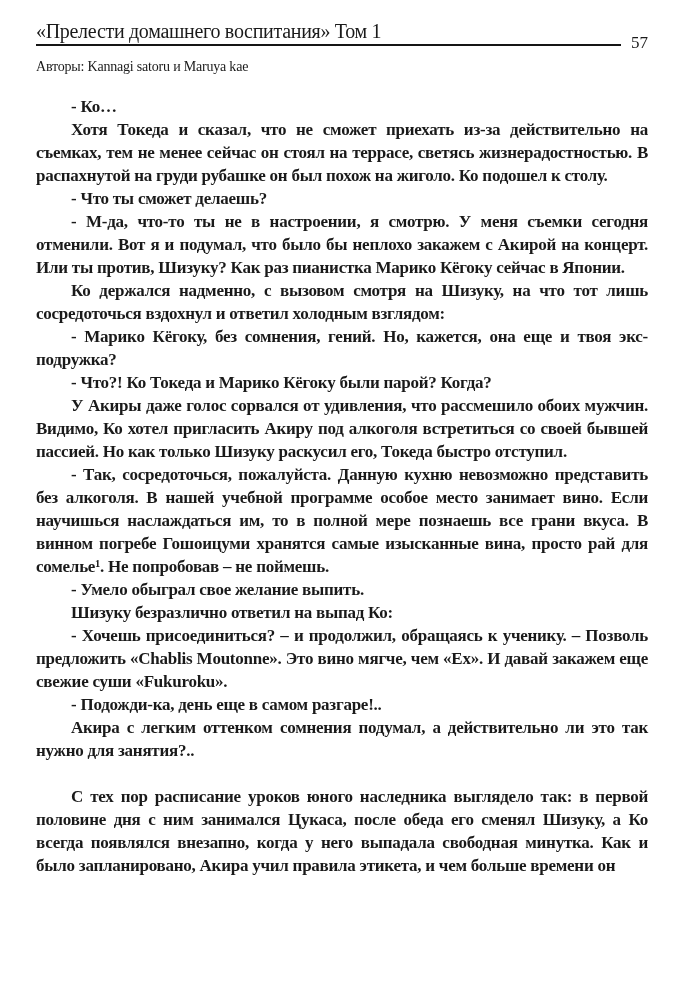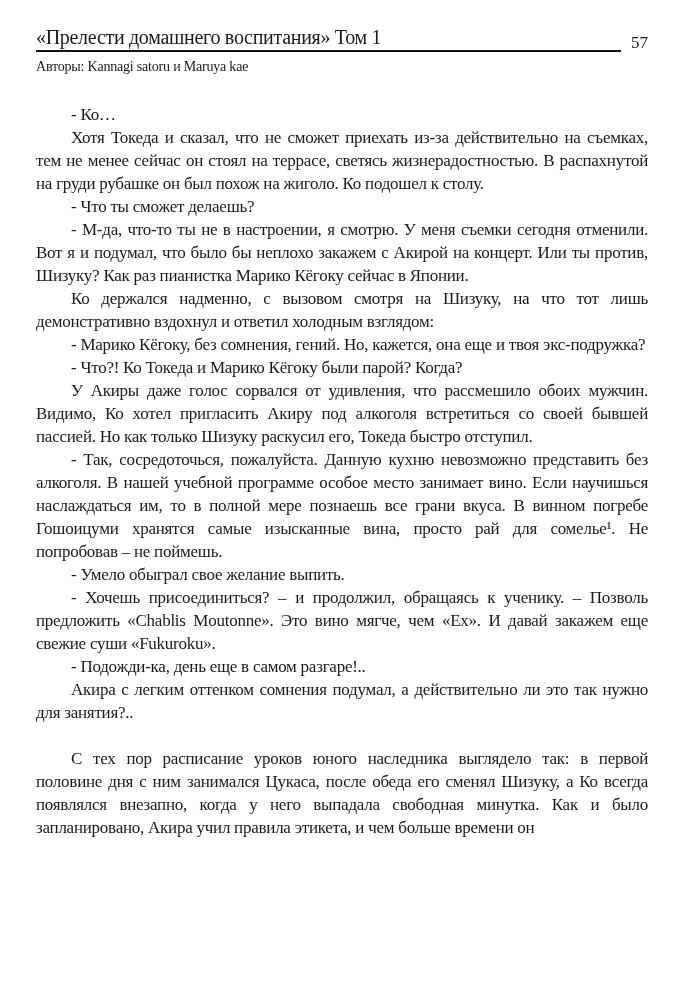--- a/index.html
+++ b/index.html
@@ -14,21 +14,21 @@
     width: 682px;
     height: 1000px;
     background: #ffffff;
     box-sizing: border-box;
     padding: 14px 34px 0 36px;
     overflow: hidden;
   }
   
   .header-row {
     display: flex;
-    align-items: flex-end;
+    align-items: center;
   }
   .title-cell {
     flex: 1;
     border-bottom: 2.5px solid #151515;
     padding-bottom: 1px;
   }
   .book-title {
     font-size: 20px;
     letter-spacing: -0.3px;
     white-space: nowrap;
@@ -40,21 +40,22 @@
     padding-bottom: 1px;
     margin-top: 20px;
   }
   .authors-line {
     font-size: 14px;
     letter-spacing: -0.2px;
     margin-top: 7px;
   }
   
   .text-body {
-    margin-top: 28px;
+    margin-top: 20px;
+    font-weight: bold;
   }
   .text-body p {
     margin: 0;
     font-size: 17px;
     line-height: 23px;
     letter-spacing: -0.25px;
     text-align: justify;
     text-indent: 35px;
   }
   .section + .section {
@@ -75,26 +76,27 @@
     </div>
     <div class="authors-line">Авторы: Kannagi satoru и Maruya kae</div>
   </div>
 
   <div class="text-body">
       <div class="section">
         <p>- Ко…</p>
         <p>Хотя Токеда и сказал, что не сможет приехать из-за действительно на съемках, тем не менее сейчас он стоял на террасе, светясь жизнерадостностью. В распахнутой на груди рубашке он был похож на жиголо. Ко подошел к столу.</p>
         <p>- Что ты сможет делаешь?</p>
         <p>- М-да, что-то ты не в настроении, я смотрю. У меня съемки сегодня отменили. Вот я и подумал, что было бы неплохо закажем с Акирой на концерт. Или ты против, Шизуку? Как раз пианистка Марико Кёгоку сейчас в Японии.</p>
-        <p>Ко держался надменно, с вызовом смотря на Шизуку, на что тот лишь демонстративно вздохнул и ответил холодным взглядом:</p>
+        <p>Ко держался надменно, с вызовом смотря на Шизуку, на что тот лишь сосредоточься вздохнул и ответил холодным взглядом:</p>
         <p>- Марико Кёгоку, без сомнения, гений. Но, кажется, она еще и твоя экс-подружка?</p>
         <p>- Что?! Ко Токеда и Марико Кёгоку были парой? Когда?</p>
         <p>У Акиры даже голос сорвался от удивления, что рассмешило обоих мужчин. Видимо, Ко хотел пригласить Акиру под алкоголя встретиться со своей бывшей пассией. Но как только Шизуку раскусил его, Токеда быстро отступил.</p>
         <p>- Так, сосредоточься, пожалуйста. Данную кухню невозможно представить без алкоголя. В нашей учебной программе особое место занимает вино. Если научишься наслаждаться им, то в полной мере познаешь все грани вкуса. В винном погребе Гошоицуми хранятся самые изысканные вина, просто рай для сомелье¹. Не попробовав – не поймешь.</p>
         <p>- Умело обыграл свое желание выпить.</p>
+        <p>Шизуку безразлично ответил на выпад Ко:</p>
         <p>- Хочешь присоединиться? – и продолжил, обращаясь к ученику. – Позволь предложить «Chablis Moutonne». Это вино мягче, чем «Ex». И давай закажем еще свежие суши «Fukuroku».</p>
         <p>- Подожди-ка, день еще в самом разгаре!..</p>
         <p>Акира с легким оттенком сомнения подумал, а действительно ли это так нужно для занятия?..</p>
       </div>
       <div class="section">
         <p>С тех пор расписание уроков юного наследника выглядело так: в первой половине дня с ним занимался Цукаса, после обеда его сменял Шизуку, а Ко всегда появлялся внезапно, когда у него выпадала свободная минутка. Как и было запланировано, Акира учил правила этикета, и чем больше времени он</p>
       </div>
     </div>
 
 </div>

